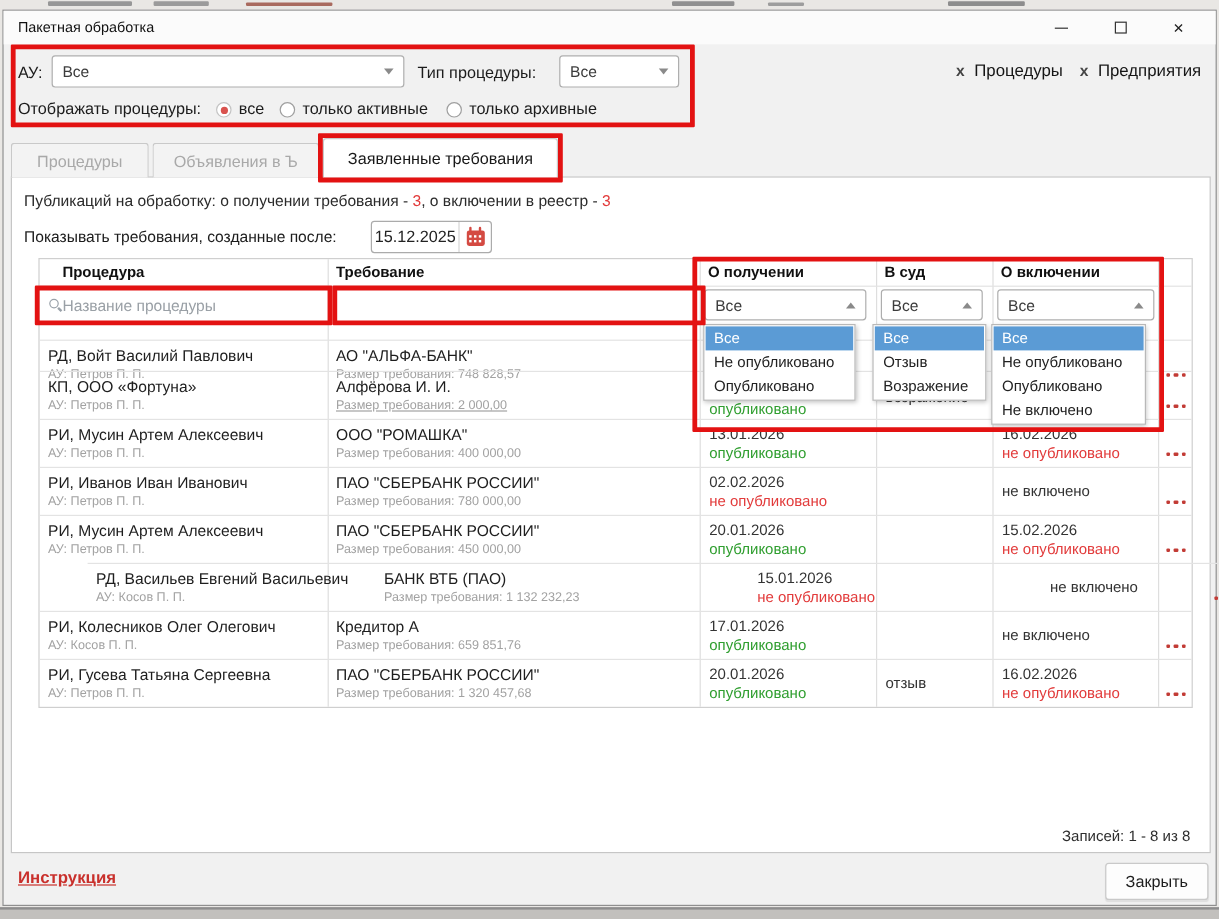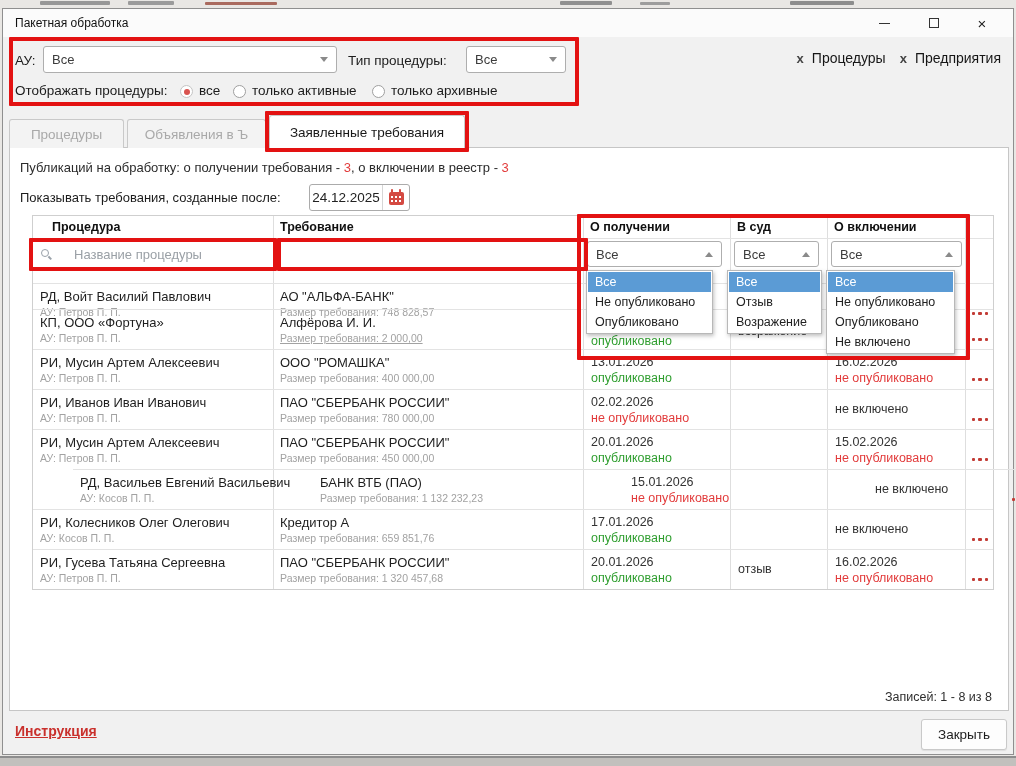--- a/index.html
+++ b/index.html
@@ -41,21 +41,21 @@
   .datebox .sep{width:1px;height:100%;background:#d6d6d6;}
   .calbtn{width:26px;height:100%;display:flex;align-items:center;justify-content:center;}
   .cal{position:relative;width:15px;height:13px;background:#d44a42;border-radius:2px;margin-top:2px;}
   .cal::before{content:"";position:absolute;top:-3px;left:2px;width:2px;height:4px;background:#d44a42;box-shadow:8px 0 0 #d44a42;border-radius:1px;}
   .cal::after{content:"";position:absolute;left:2px;top:4px;width:2px;height:2px;background:#fff;box-shadow:4px 0 0 #fff,8px 0 0 #fff,0 4px 0 #fff,4px 4px 0 #fff,8px 4px 0 #fff;}
   
   .table{position:absolute;left:22px;top:67px;width:962px;height:375px;border:1px solid #cfcfcf;background:#fff;}
   .th{position:absolute;top:0;height:22px;font-size:12.5px;font-weight:bold;color:#101010;padding:4px 0 0 7px;}
   .vline{position:absolute;top:0;bottom:0;width:1px;background:#dedede;}
   .hline{position:absolute;left:0;right:0;height:1px;background:#e3e3e3;}
-  .finput{position:absolute;top:26px;height:25px;background:#fff;display:flex;align-items:center;padding:0 6px;gap:22px;}
+  .finput{position:absolute;top:26px;height:25px;background:#fff;display:flex;align-items:center;padding:0 6px;gap:0;}
   .finput .ph{font-size:13px;color:#9aa0a6;white-space:nowrap;}
   .mag{position:relative;width:11px;height:11px;flex:0 0 auto;}
   .mag::before{content:"";position:absolute;left:0;top:0;width:6px;height:6px;border:1.5px solid #99a1a9;border-radius:50%;}
   .mag::after{content:"";position:absolute;left:7px;top:7.5px;width:4px;height:1.5px;background:#99a1a9;transform:rotate(45deg);}
   .fcombo{position:absolute;top:25px;height:26px;}
   .trow{position:absolute;left:0;width:960px;height:40px;border-top:1px solid #e3e3e3;}
   .cmain{position:absolute;top:5px;font-size:13px;color:#1e1e1e;white-space:nowrap;}
   .csub{position:absolute;top:22px;font-size:10.5px;color:#a2a2a2;white-space:nowrap;}
   .cdate{position:absolute;top:5px;font-size:12.5px;color:#333;white-space:nowrap;}
   .cstat{position:absolute;top:21px;font-size:12.5px;white-space:nowrap;}
@@ -143,21 +143,21 @@
     <div class="ann" style="left:262px;top:102px;width:204px;height:41px;"></div>
 
     <div class="panel">
 
       <div class="pubinfo">
         <span>Публикаций на обработку: о получении требования - </span><span class="red">3</span><span>, о включении в реестр - </span><span class="red">3</span>
       </div>
 
       <div class="lbl" style="left:10px;top:42px;font-size:13px;">Показывать требования, созданные после:</div>
       <div class="datebox">
-        <span class="dval">24.12.2025</span>
+        <span class="dval">15.12.2025</span>
         <span class="sep"></span>
         <span class="calbtn">
             <span class="cal"></span>
           </span>
       </div>
 
       <div class="table">
 
         <div class="vline" style="left:240px;"></div>
         <div class="vline" style="left:550px;"></div>

